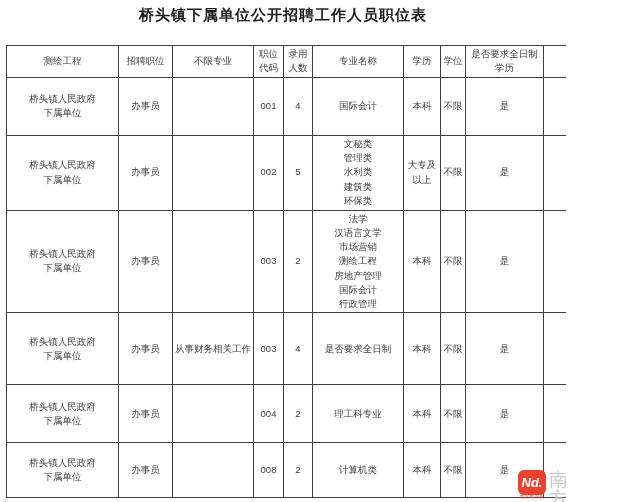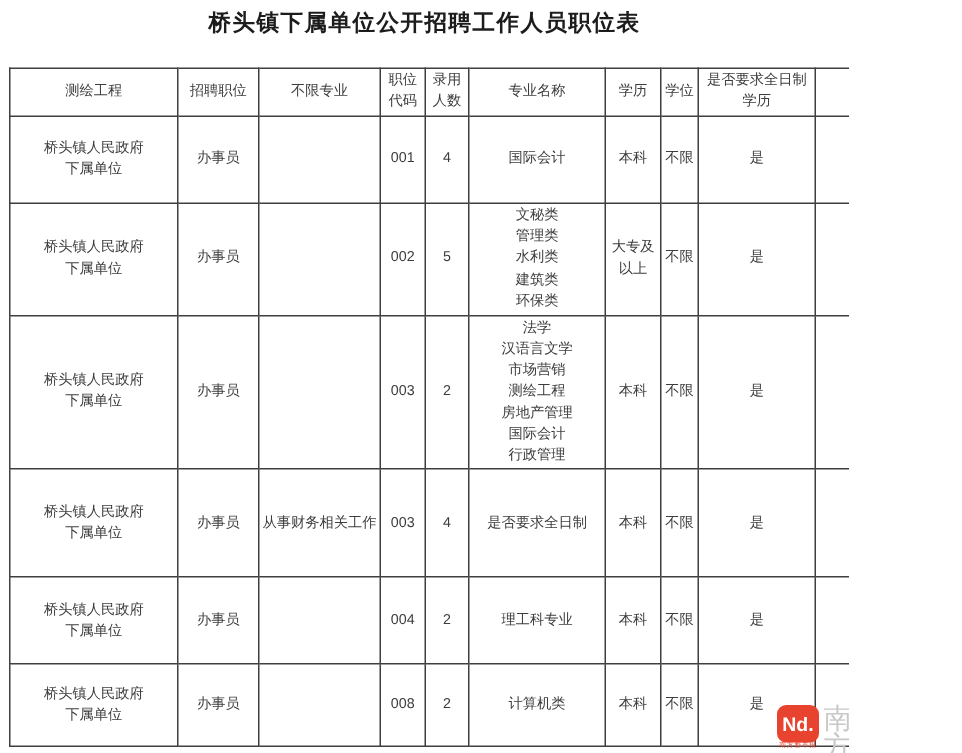--- a/index.html
+++ b/index.html
@@ -62,20 +62,21 @@
     top: 470px;
     width: 28px;
     height: 25px;
     border-radius: 6px;
     display: flex;
     align-items: center;
     justify-content: center;
     color: #ffffff;
     font-size: 13px;
     font-weight: bold;
+    font-style: italic;
     line-height: 1;
   }
   .wm-logo-caption {
     position: absolute;
     left: 517px;
     top: 495px;
     width: 30px;
     text-align: center;
     font-size: 4.5px;
     letter-spacing: 0.5px;

